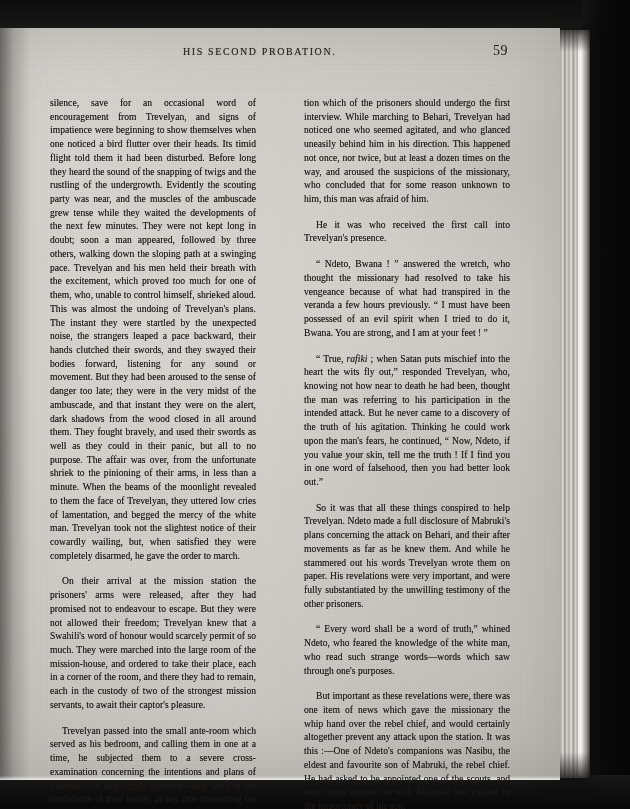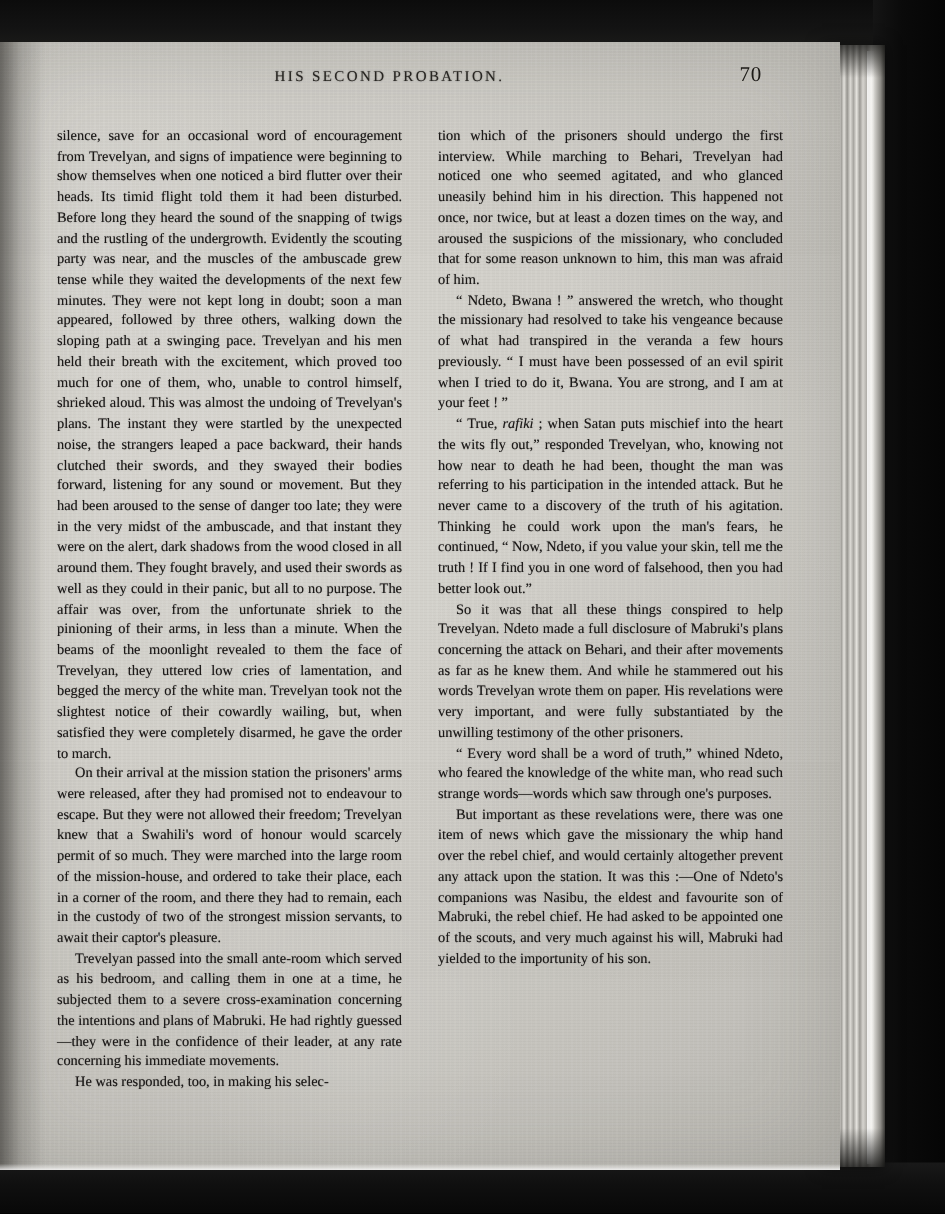--- a/index.html
+++ b/index.html
@@ -169,21 +169,21 @@
     width: 230px;
     font-size: 9.6px;
     line-height: 13.72px;
     text-align: justify;
     text-justify: inter-word;
     color: #232120;
     hyphens: none;
     text-shadow: 0 0 0.6px rgba(45,43,41,0.55);
   }
   .col p {
-    margin: 0;
+    margin: 12px;
     text-indent: 12px;
   }
   .col p.noindent {
     text-indent: 0;
   }
   .col i {
   }
 
   
   .ink {
@@ -207,32 +207,33 @@
   <div class="page">
     <div class="mottle"></div>
     <div class="grain"></div>
     <div class="gutter"></div>
     <div class="sheet-bottom-edge"></div>
 
     <div class="textblock ink">
 
       <div class="runhead">
         <div class="runhead-title">His Second Probation.</div>
-        <div class="runhead-folio">70</div>
+        <div class="runhead-folio">59</div>
       </div>
 
       <div class="columns">
         <div class="col" id="col-left">
             <p class="noindent">silence, save for an occasional word of encouragement from Trevelyan, and signs of impatience were beginning to show themselves when one noticed a bird flutter over their heads. Its timid flight told them it had been disturbed. Before long they heard the sound of the snapping of twigs and the rustling of the undergrowth.  Evidently the scouting party was near, and the muscles of the ambuscade grew tense while they waited the developments of the next few minutes.  They were not kept long in doubt; soon a man appeared, followed by three others, walking down the sloping path at a swinging pace.  Trevelyan and his men held their breath with the excitement, which proved too much for one of them, who, unable to control himself, shrieked aloud.  This was almost the undoing of Trevelyan's plans.  The instant they were startled by the unexpected noise, the strangers leaped a pace backward, their hands clutched their swords, and they swayed their bodies forward, listening for any sound or movement.  But they had been aroused to the sense of danger too late; they were in the very midst of the ambuscade, and that instant they were on the alert, dark shadows from the wood closed in all around them.  They fought bravely, and used their swords as well as they could in their panic, but all to no purpose.  The affair was over, from the unfortunate shriek to the pinioning of their arms, in less than a minute.  When the beams of the moonlight revealed to them the face of Trevelyan, they uttered low cries of lamentation, and begged the mercy of the white man.  Trevelyan took not the slightest notice of their cowardly wailing, but, when satisfied they were completely disarmed, he gave the order to march.</p>
             <p>On their arrival at the mission station the prisoners' arms were released, after they had promised not to endeavour to escape.  But they were not allowed their freedom; Trevelyan knew that a Swahili's word of honour would scarcely permit of so much.  They were marched into the large room of the mission-house, and ordered to take their place, each in a corner of the room, and there they had to remain, each in the custody of two of the strongest mission servants, to await their captor's pleasure.</p>
             <p>Trevelyan passed into the small ante-room which served as his bedroom, and calling them in one at a time, he subjected them to a severe cross-examination concerning the intentions and plans of Mabruki. He had rightly guessed—they were in the confidence of their leader, at any rate concerning his immediate movements.</p>
             <p>He was responded, too, in making his selec-</p>
           </div>
         <div class="col" id="col-right">
             <p class="noindent">tion which of the prisoners should undergo the first interview.  While marching to Behari, Trevelyan had noticed one who seemed agitated, and who glanced uneasily behind him in his direction.  This happened not once, nor twice, but at least a dozen times on the way, and aroused the suspicions of the missionary, who concluded that for some reason unknown to him, this man was afraid of him.</p>
+            <p>He it was who received the first call into Trevelyan's presence.</p>
             <p>“ Ndeto, Bwana ! ” answered the wretch, who thought the missionary had resolved to take his vengeance because of what had transpired in the veranda a few hours previously.  “ I must have been possessed of an evil spirit when I tried to do it, Bwana.  You are strong, and I am at your feet ! ”</p>
             <p>“ True, <i>rafiki</i> ; when Satan puts mischief into the heart the wits fly out,” responded Trevelyan, who, knowing not how near to death he had been, thought the man was referring to his participation in the intended attack.  But he never came to a discovery of the truth of his agitation.  Thinking he could work upon the man's fears, he continued, “ Now, Ndeto, if you value your skin, tell me the truth !  If I find you in one word of falsehood, then you had better look out.”</p>
             <p>So it was that all these things conspired to help Trevelyan.  Ndeto made a full disclosure of Mabruki's plans concerning the attack on Behari, and their after movements as far as he knew them.  And while he stammered out his words Trevelyan wrote them on paper.  His revelations were very important, and were fully substantiated by the unwilling testimony of the other prisoners.</p>
             <p>“ Every word shall be a word of truth,” whined Ndeto, who feared the knowledge of the white man, who read such strange words—words which saw through one's purposes.</p>
             <p>But important as these revelations were, there was one item of news which gave the missionary the whip hand over the rebel chief, and would certainly altogether prevent any attack upon the station.  It was this :—One of Ndeto's companions was Nasibu, the eldest and favourite son of Mabruki, the rebel chief.  He had asked to be appointed one of the scouts, and very much against his will, Mabruki had yielded to the importunity of his son.</p>
           </div>
       </div>
 
     </div>
   </div>

